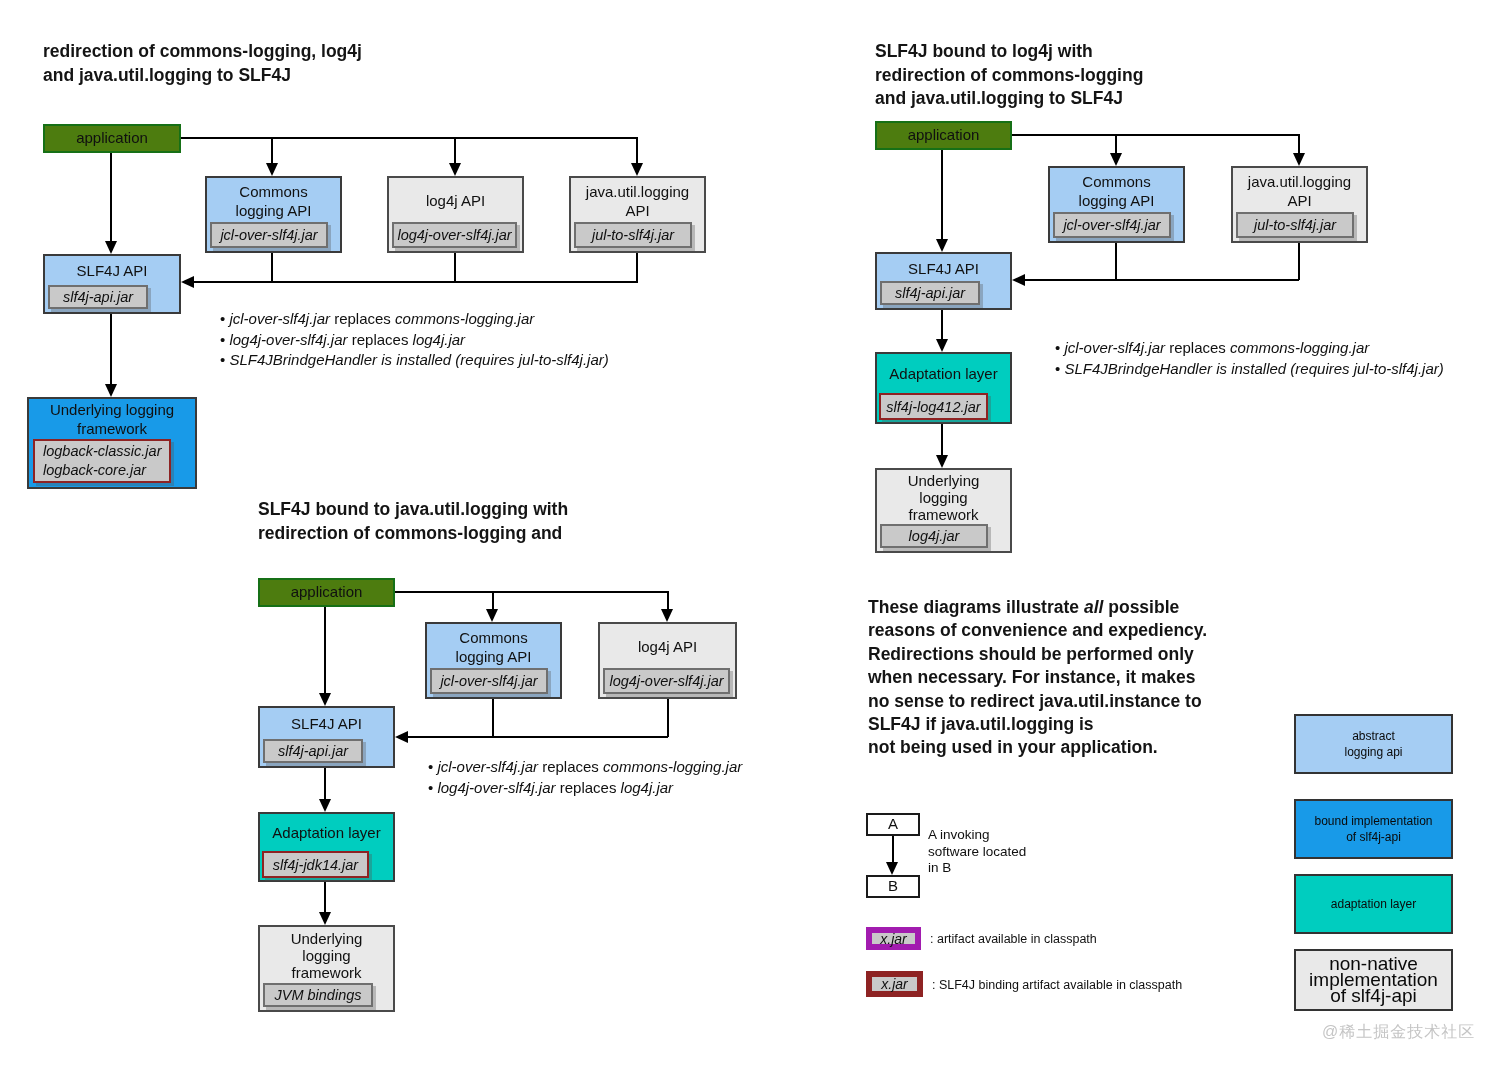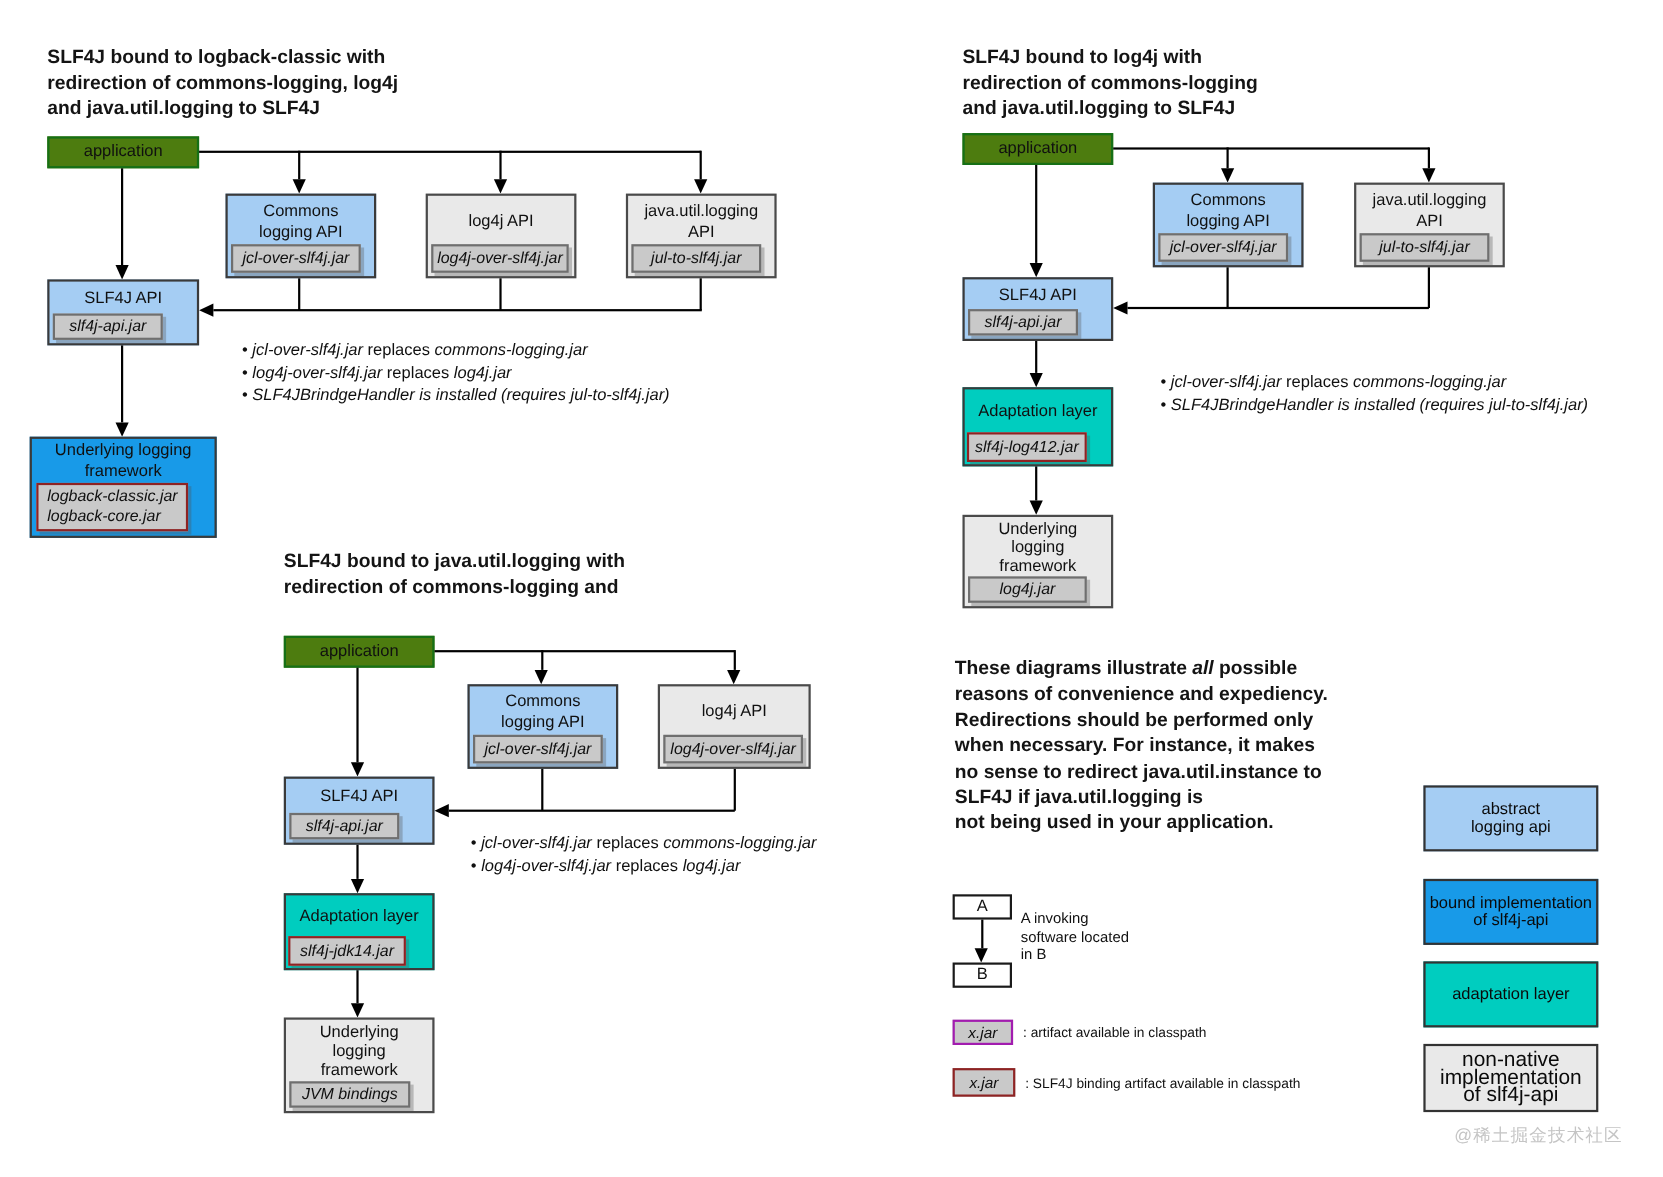--- a/index.html
+++ b/index.html
@@ -27,32 +27,31 @@
   .ad{position:absolute;width:0;height:0;border-left:6px solid transparent;border-right:6px solid transparent;border-top:13px solid #000;}
   .al{position:absolute;width:0;height:0;border-top:6px solid transparent;border-bottom:6px solid transparent;border-right:13px solid #000;}
   .bullets{position:absolute;font-size:15px;line-height:20.5px;color:#101010;}
   .bullet{white-space:nowrap;}
   .bullet::before{content:"\2022  ";font-style:normal;}
   .seg-i{font-style:italic;}
   .note{position:absolute;width:404px;font-weight:bold;font-size:17.5px;line-height:23.4px;color:#141414;}
   .note .em{font-style:italic;}
   .legend-caption{position:absolute;font-size:13.5px;line-height:16.5px;white-space:pre-line;color:#101010;}
   .legend-caption.sm{font-size:12.5px;}
-  .ljar{position:absolute;box-sizing:border-box;background:#c9c9c9;border:2px solid #a21caf;font-style:italic;
+  .ljar{position:absolute;box-sizing:border-box;background:#c9c9c9;border:6px solid #a21caf;font-style:italic;
         font-size:14px;display:flex;align-items:center;justify-content:center;color:#101010;}
   .ljar.binding{border-color:#8e2323;}
   .clbox{position:absolute;box-sizing:border-box;border:2px solid #333;display:flex;align-items:center;
-         justify-content:center;text-align:center;white-space:pre-line;font-size:15px;line-height:16px;color:#0a0a0a;}
+         justify-content:center;text-align:center;white-space:pre-line;font-size:12px;line-height:16px;color:#0a0a0a;}
   .watermark{position:absolute;color:#c5c5c5;font-size:16px;letter-spacing:1px;}
 </style>
 </head>
 <body>
 
 <div class="title" style="left:43px;top:40px;">
-  <div>SLF4J bound to logback-classic with</div>
   <div>redirection of commons-logging, log4j</div>
   <div>and java.util.logging to SLF4J</div>
 </div>
 
 <div class="box green" style="left:43px;top:124px;width:138px;height:29px;">
   <div class="lbl" style="bottom:0;">application</div>
 </div>
 
 <div class="hl" style="left:181px;top:137px;width:456px;"></div>
 <div class="vl" style="left:271px;top:137px;height:26px;"></div>

